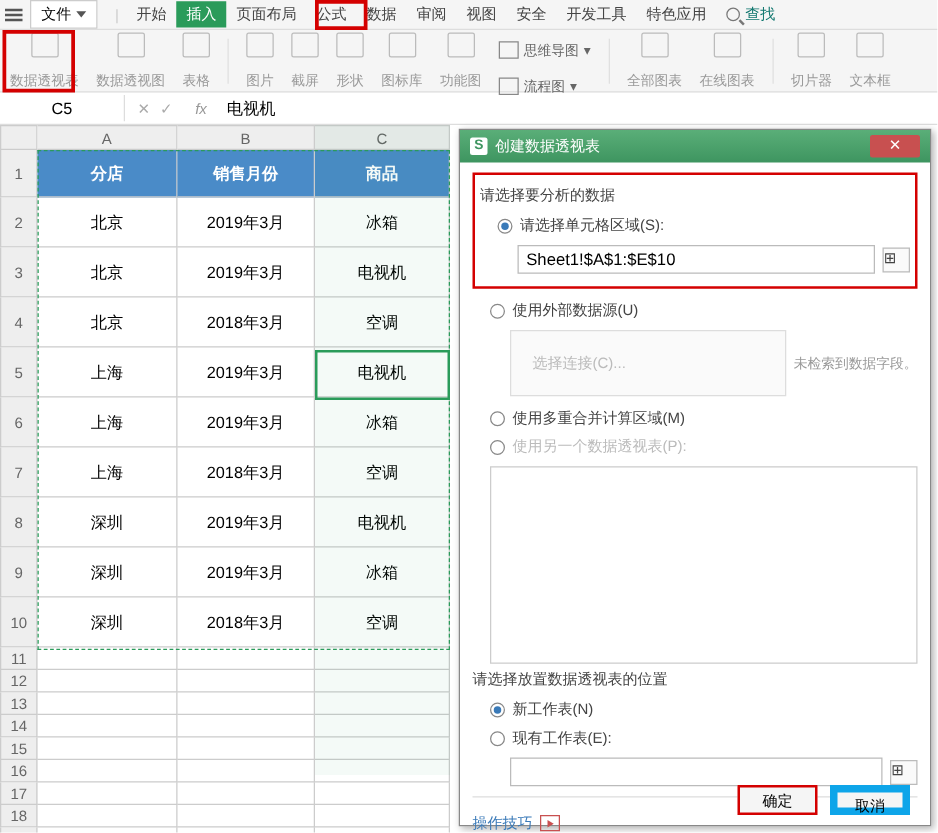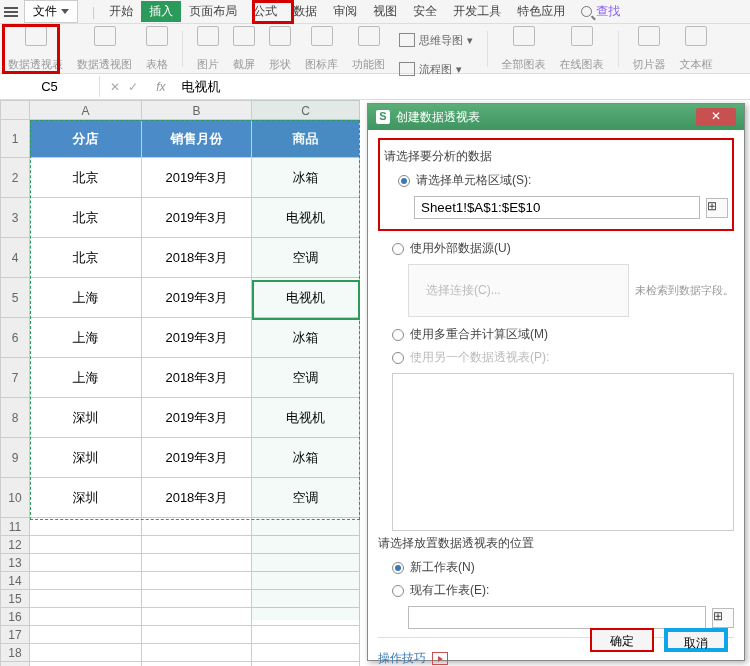--- a/index.html
+++ b/index.html
@@ -4,21 +4,21 @@
 <style>
 * { box-sizing: border-box; margin: 0; padding: 0; }
 body { font-family: "Microsoft YaHei", sans-serif; font-size: 12px; background: #fff; width: 750px; height: 666px; overflow: hidden; position: relative; }
 
 .menubar { height: 24px; background: #f5f5f5; display: flex; align-items: center; padding: 0 4px; border-bottom: 1px solid #ddd; }
 .menu-icon-sm { width: 14px; height: 2px; background: #555; box-shadow: 0 4px 0 #555, 0 -4px 0 #555; margin-right: 6px; }
 .file-btn { background: #fff; border: 1px solid #ccc; padding: 2px 8px; display: flex; align-items: center; gap: 4px; margin-right: 8px; }
 .drop-tri { width: 0; height: 0; border-left: 4px solid transparent; border-right: 4px solid transparent; border-top: 5px solid #555; }
 .menu-item { padding: 2px 8px; color: #444; cursor: pointer; }
 .menu-item.active { background: #2a9b5a; color: #fff; }
-.search-item { display: flex; align-items: center; gap: 4px; margin-left: 8px; color: #8b5cf6; }
+.search-item { display: flex; align-items: center; gap: 4px; margin-left: 8px; color: #0f766e; }
 .mag { width: 11px; height: 11px; border: 1.5px solid #777; border-radius: 50%; position: relative; }
 .mag::after { content: ""; position: absolute; width: 5px; height: 1.5px; background: #777; transform: rotate(45deg); top: 10px; left: 9px; }
 
 .red-box { position: absolute; border: 3px solid #d40000; pointer-events: none; z-index: 50; }
 #rb1 { top: 24px; left: 2px; width: 58px; height: 50px; }
 #rb2 { top: 0px; left: 252px; width: 42px; height: 24px; }
 
 .ribbon { height: 50px; background: #f5f5f5; display: flex; align-items: center; padding: 4px 8px; gap: 14px; border-bottom: 1px solid #ddd; }
 .rb-item { display: flex; flex-direction: column; align-items: center; gap: 11px; color: #999; font-size: 11px; cursor: pointer; }
 .rb-icon { width: 22px; height: 20px; border: 1.5px solid #bbb; border-radius: 2px; }
@@ -67,21 +67,21 @@
 .inp-btn { width: 22px; height: 20px; border: 1px solid #bbb; background: #fafafa; }
 .disabled-btn { border: 1px solid #ddd; background: #fafafa; color: #bbb; text-align: left; padding: 17px; flex: 1; }
 .info-txt { color: #999; font-size: 11px; white-space: nowrap; }
 .disabled-lbl { color: #bbb; }
 .prev-box { border: 1px solid #ccc; height: 158px; margin: 4px 0 4px 14px; }
 .sep-line { height: 1px; background: #ddd; margin: 8px 0; }
 .tips { display: flex; align-items: center; gap: 6px; color: #3a7ab8; margin-top: 12px; }
 .vid-icon { width: 16px; height: 13px; border: 1px solid #c85050; position: relative; }
 .vid-icon::after { content: ""; position: absolute; border-left: 5px solid #c85050; border-top: 3px solid transparent; border-bottom: 3px solid transparent; top: 3px; left: 5px; }
 .dlg-btns { position: absolute; bottom: 8px; right: 16px; display: flex; gap: 10px; }
-.dlg-btn { width: 64px; height: 24px; border: 4px solid #0ea5e9; background: #f5f5f5; text-align: center; line-height: 22px; font-size: 12px; }
+.dlg-btn { width: 64px; height: 24px; border: 6px solid #0ea5e9; background: #f5f5f5; text-align: center; line-height: 22px; font-size: 12px; }
 .dlg-btn.ok { border: 2px solid #d40000; }
 </style>
 </head>
 <body>
 
 <div class="menubar">
   <span class="menu-icon-sm"></span>
   <div class="file-btn">
     <span>文件</span>
     <span class="drop-tri"></span>

